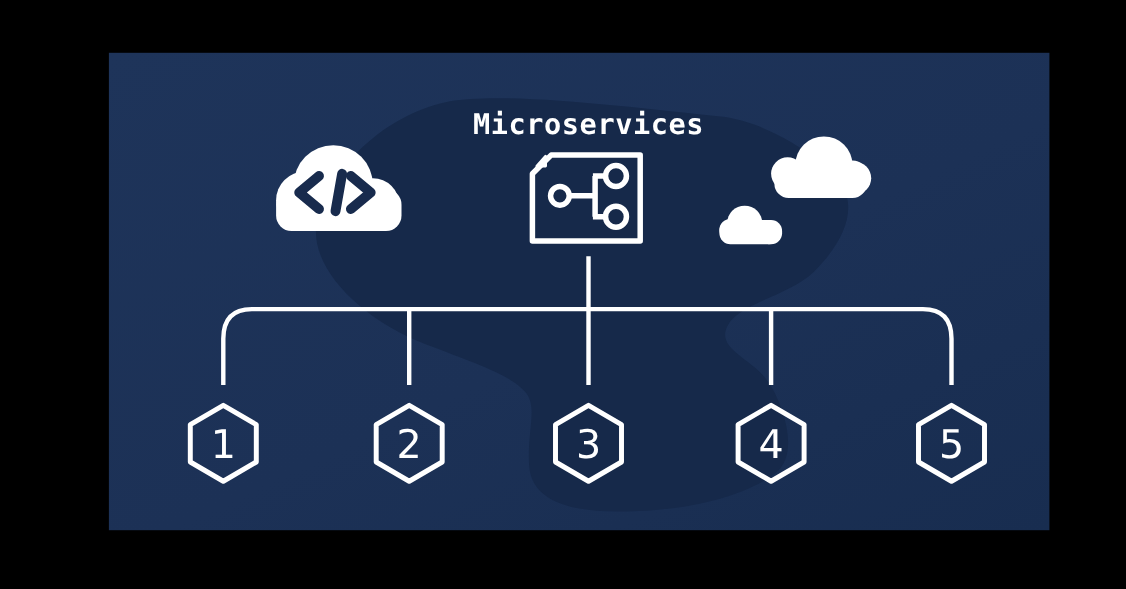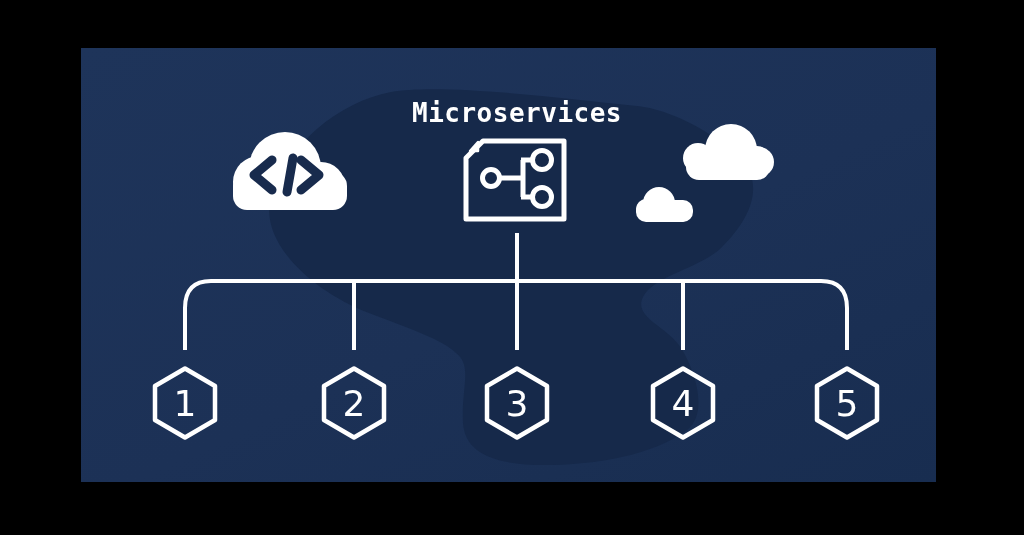--- a/index.html
+++ b/index.html
@@ -12,21 +12,21 @@
     font-family: "DejaVu Sans", sans-serif;
   }
   .stage {
     position: relative;
     width: 1024px;
     height: 535px;
     background: #000000;
   }
   .panel {
     position: absolute;
-    left: 81px;
+    left: 99px;
     top: 48px;
     width: 855px;
     height: 434px;
     background: linear-gradient(155deg, #1e345a 0%, #1c3156 55%, #182d50 100%);
     overflow: hidden;
   }
   .panel svg { display: block; }
   text.title {
     font-family: "DejaVu Sans Mono", monospace;
     font-weight: bold;

